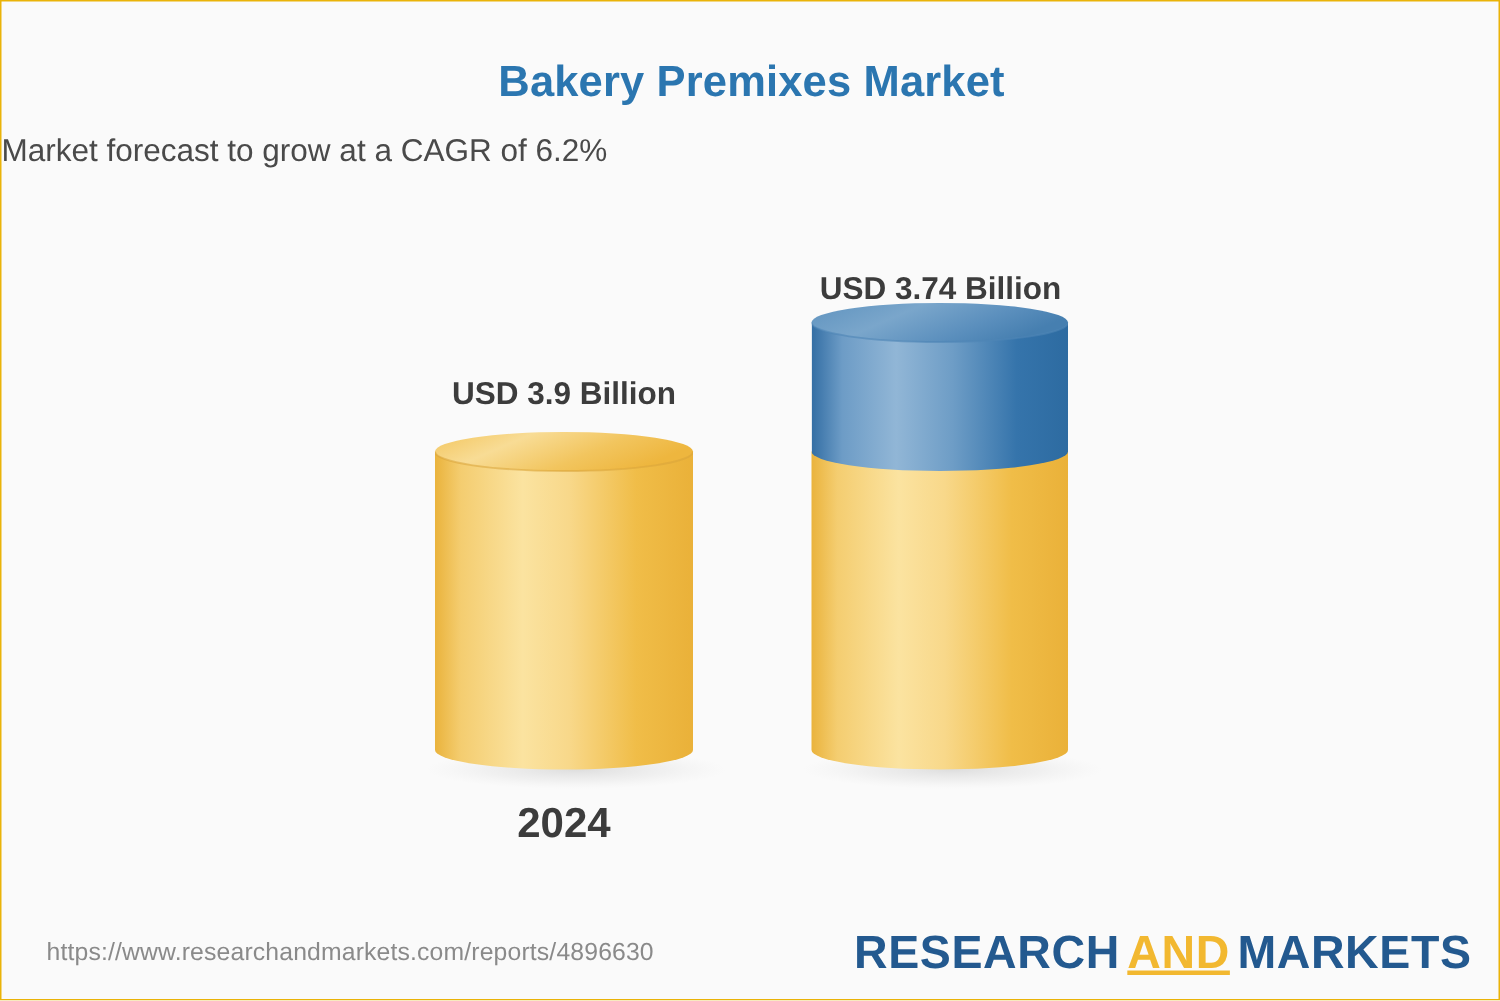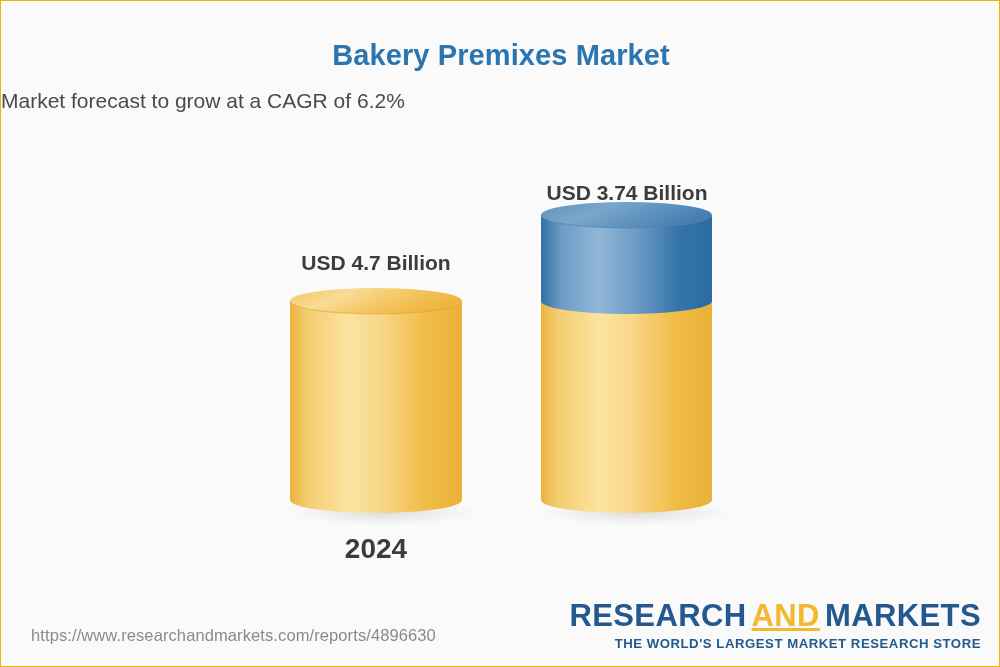--- a/index.html
+++ b/index.html
@@ -191,29 +191,28 @@
         <path d="M 540,214 L 540,300 A 85.5,13 0 0 0 711,300 L 711,214 Z" fill="url(#blueBody)"></path>
       </g>
 
       <ellipse cx="625.5" cy="214" rx="85.5" ry="13" fill="url(#blueTop)"></ellipse>
       <g clip-path="url(#clipRightCyl)">
         <ellipse cx="625.5" cy="214" rx="85.5" ry="13" fill="none" stroke="#4e86b6" stroke-opacity="0.6" stroke-width="1.2"></ellipse>
       </g>
     </g>
   </svg>
 
-  <div class="value-label left">USD 4.7 Billion</div>
+  <div class="value-label left">USD 3.9 Billion</div>
 
   <div class="value-label right">USD 3.74 Billion</div>
 
   <div class="cat-label left">2024</div>
 
 
   <div class="source-url">https://www.researchandmarkets.com/reports/4896630</div>
 
   <div class="brand">
     <div class="brand-line1">
       <span>RESEARCH</span><span class="accent w">AND</span><span class="w">MARKETS</span>
     </div>
-    <div class="brand-line2">THE WORLD'S LARGEST MARKET RESEARCH STORE</div>
   </div>
 
 </div>
 
 </body></html>

